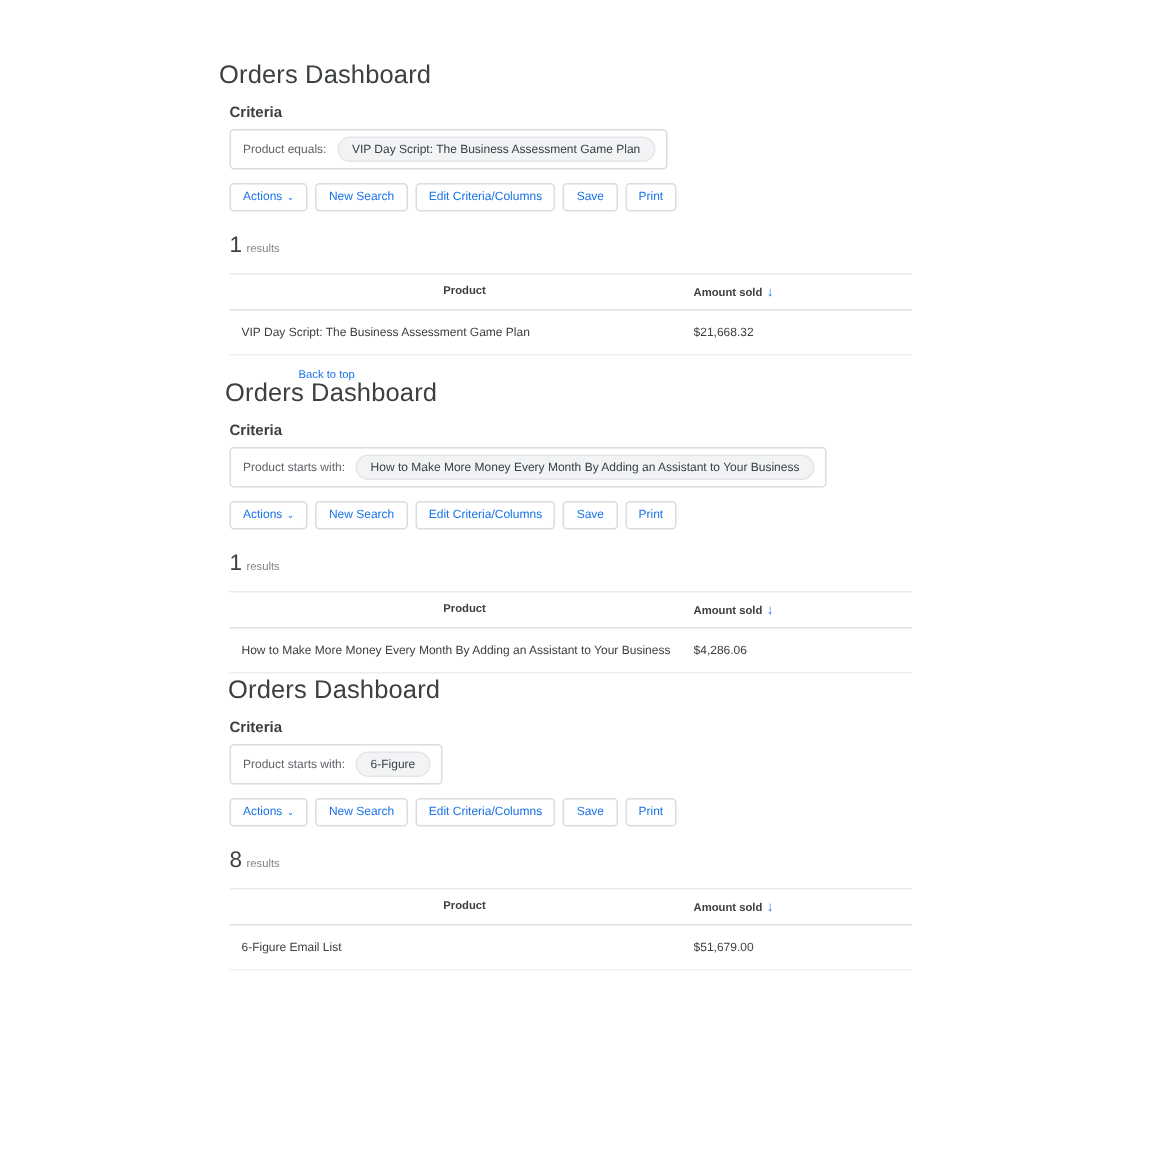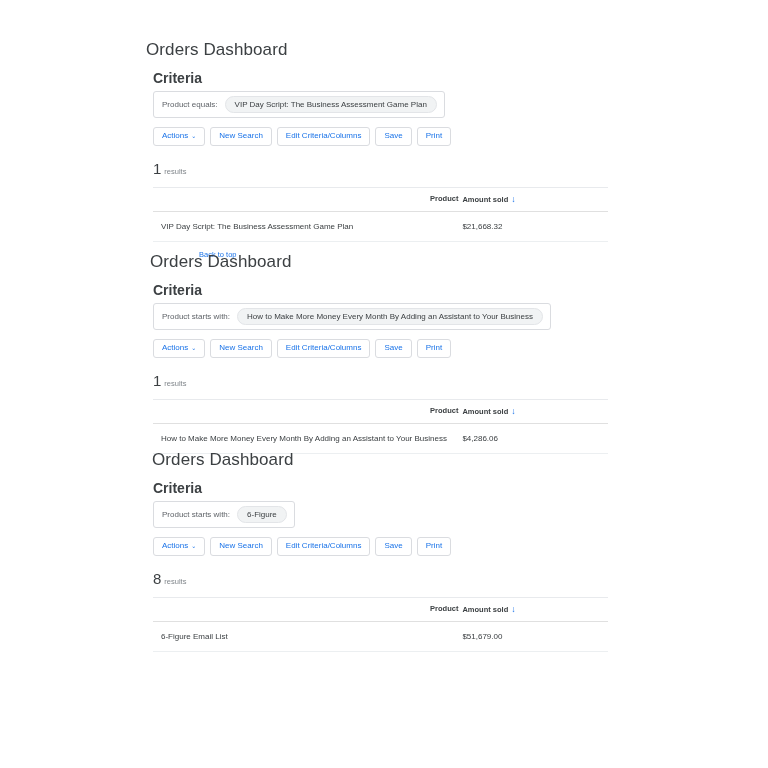--- a/index.html
+++ b/index.html
@@ -31,21 +31,21 @@
     font-size: 17px;
     font-weight: 400;
     color: #3c4043;
     letter-spacing: 0.1px;
     margin: 0 0 10px 2px;
   }
   .panel-2 .dash-title { margin-left: 6px; }
   .panel-3 .dash-title { margin-left: 8px; }
 
   .criteria-label {
-    font-size: 14px;
+    font-size: 10px;
     font-weight: bold;
     color: #3c4043;
     margin: 0 0 5px 9px;
   }
   .panel-2 .criteria-label { margin-left: 9px; }
   .panel-3 .criteria-label { margin-left: 9px; }
 
   .criteria-box {
     display: inline-flex;
     align-items: center;
@@ -111,21 +111,21 @@
 
   table.results {
     width: 455px;
     margin: 10px 0 0 9px;
     border-collapse: collapse;
   }
   table.results th {
     font-size: 7.5px;
     font-weight: bold;
     color: #3c4043;
-    text-align: right;
+    text-align: center;
     padding: 6px 4px 7px 8px;
     border-bottom: 1px solid #e0e0e0;
     border-top: 1px solid #e8eaed;
   }
   table.results th.amount {
     text-align: left;
     padding-left: 0;
   }
   table.results td {
     font-size: 8px;

